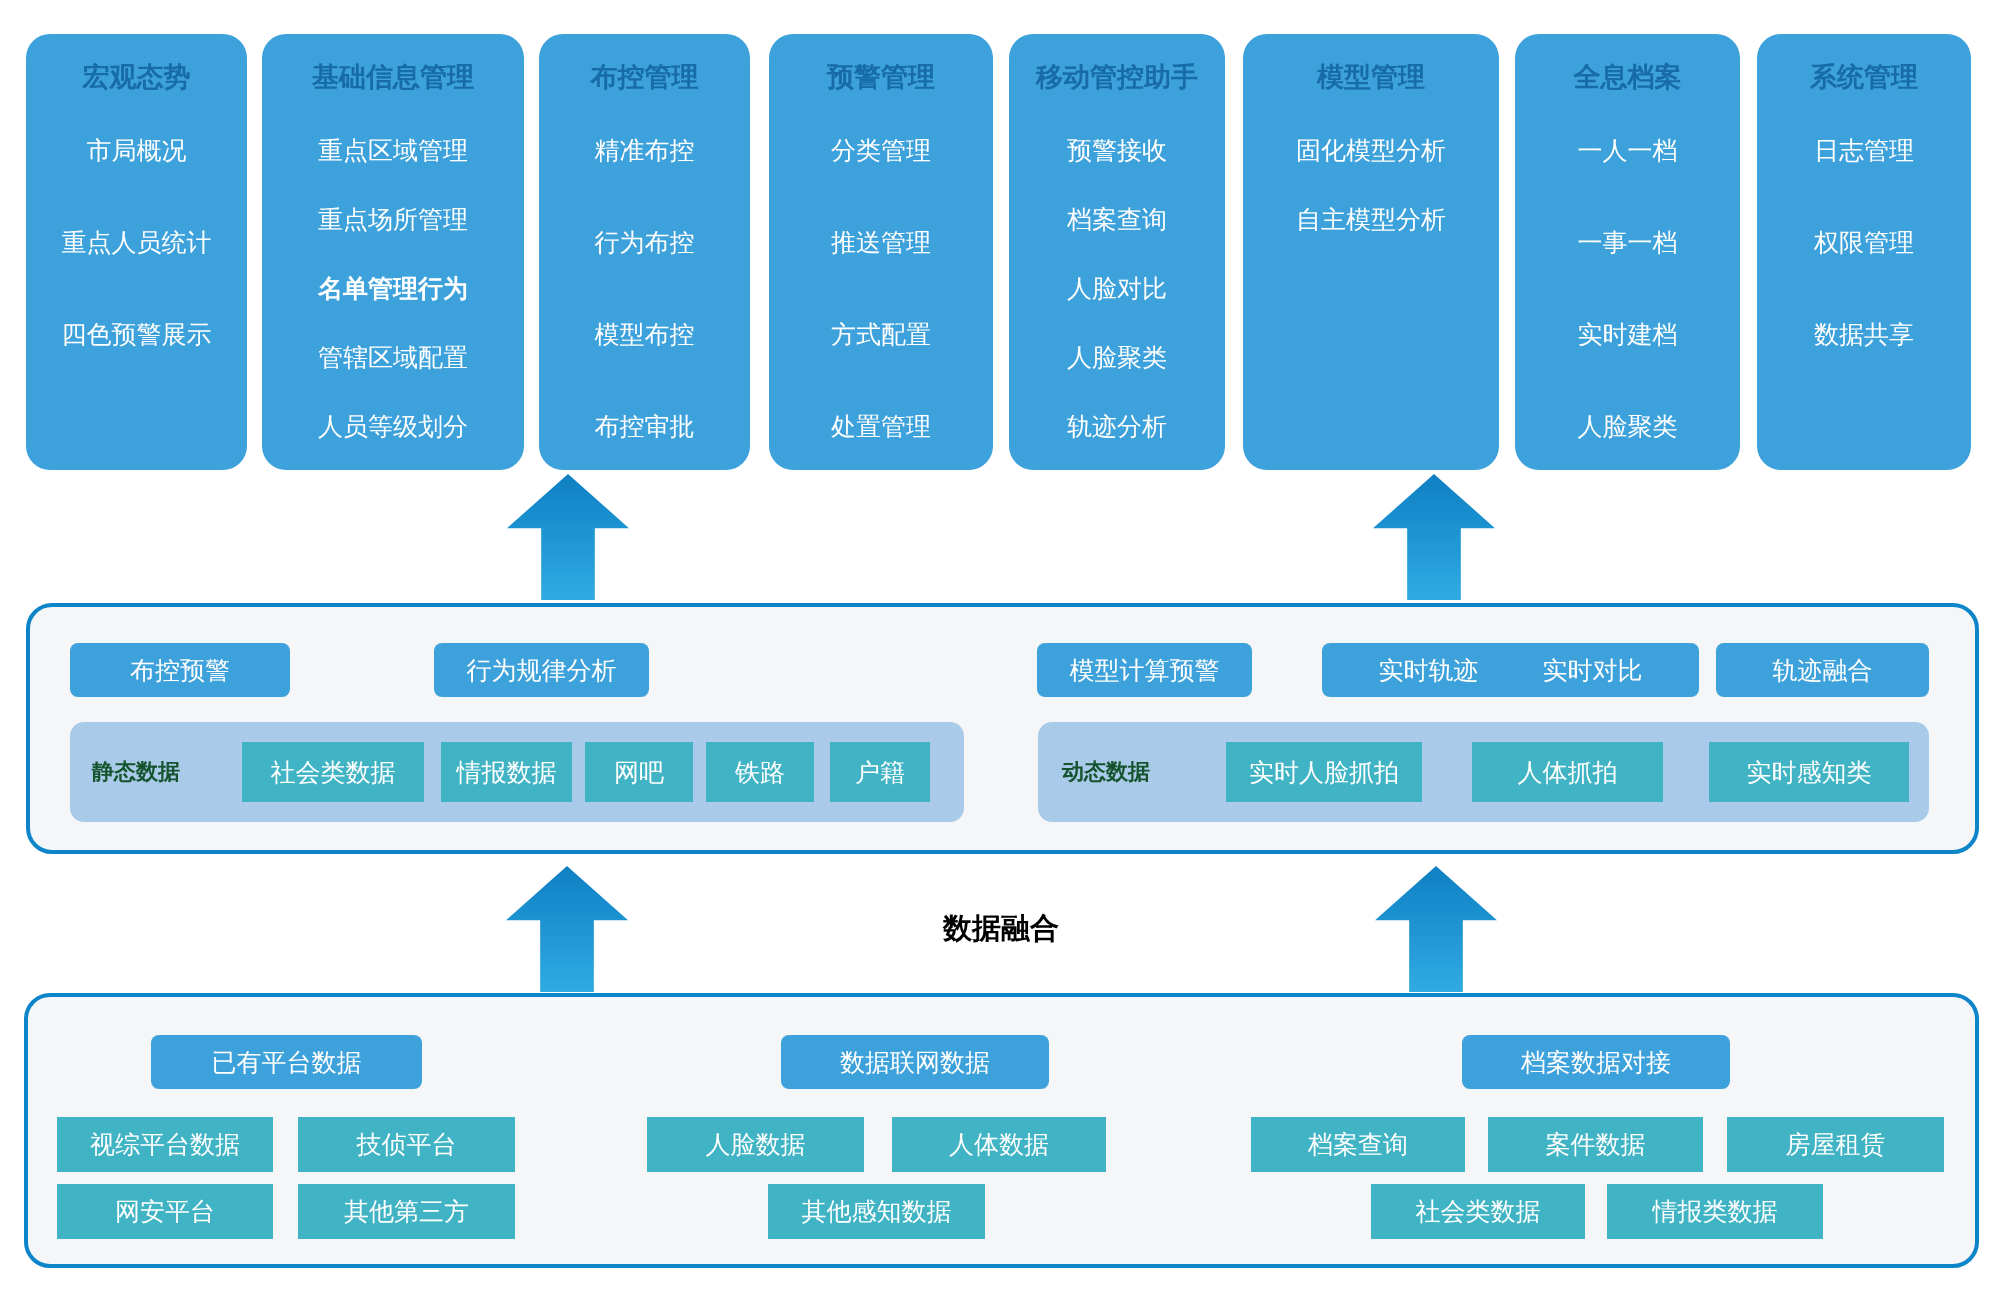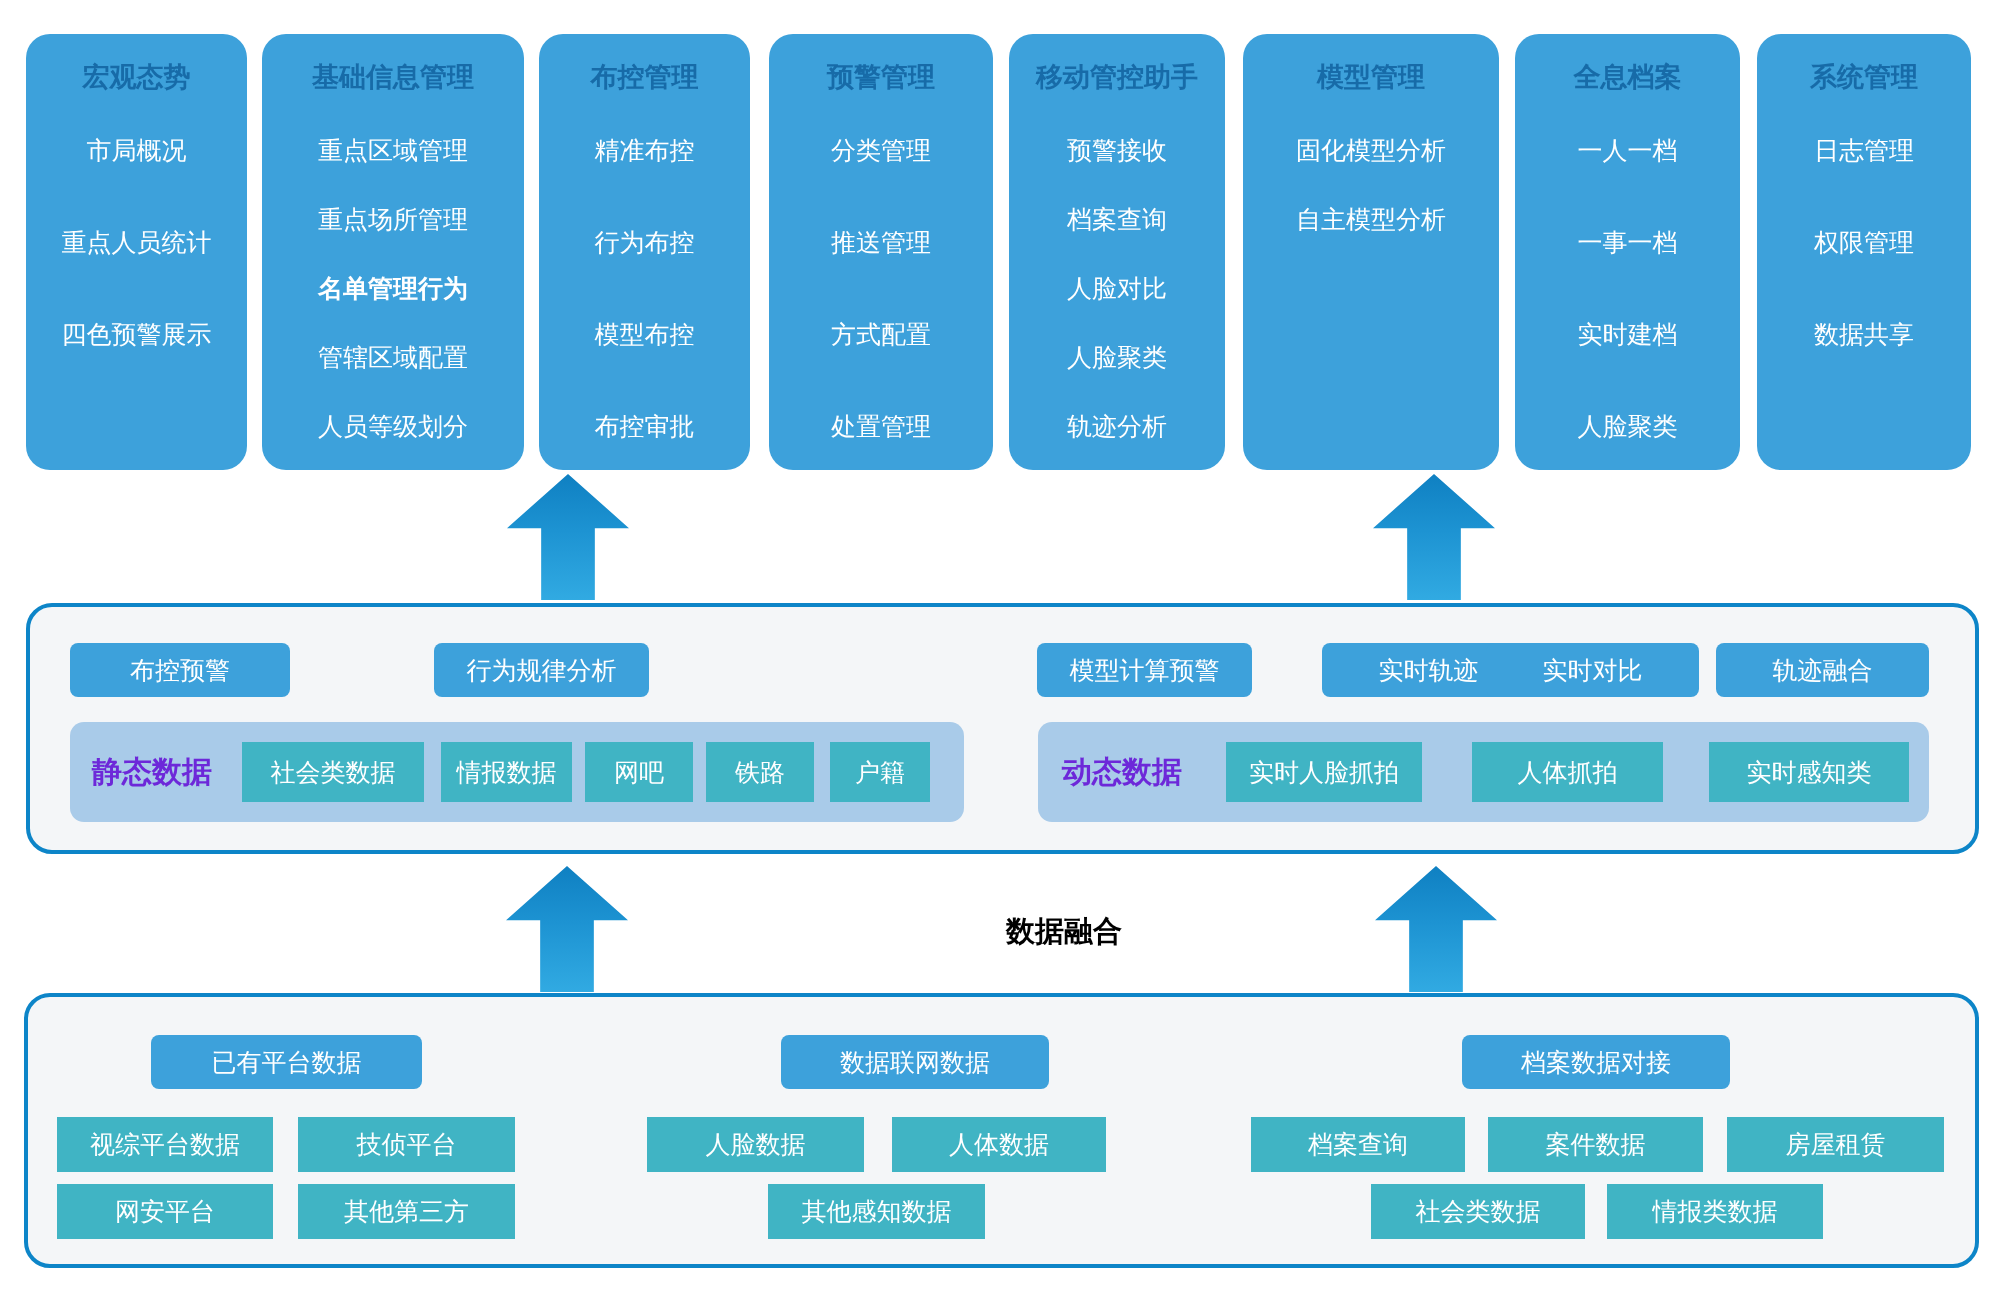--- a/index.html
+++ b/index.html
@@ -30,41 +30,41 @@
   .blue-btn{
     position:absolute;background:#3da1db;border-radius:8px;color:#ffffff;
     text-align:center;font-size:25px;
     display:flex;align-items:center;justify-content:center;
   }
   .strip{
     position:absolute;background:#a9cbe9;border-radius:14px;
   }
   .strip-label{
     position:absolute;top:0;bottom:0;display:flex;align-items:center;
-    font-size:30px;font-weight:bold;color:#6d28d9;
+    font-size:22px;font-weight:bold;color:#14532d;
   }
   .teal-btn{
     position:absolute;background:#40b4c4;border-radius:0;color:#ffffff;
     text-align:center;font-size:25px;
     display:flex;align-items:center;justify-content:center;
   }
   .fusion-label{
     position:absolute;text-align:center;font-size:29px;font-weight:bold;color:#000000;
   }
 </style>
 </head>
 <body>
 
 <div id="canvas">
 
   <div class="layer-box" style="left:26px;top:603px;width:1953px;height:251px;"></div>
 
   <div class="layer-box" style="left:24px;top:993px;width:1955px;height:275px;"></div>
 
-  <div class="fusion-label" style="left:944px;top:913px;width:240px;height:36px;line-height:36px;">数据融合</div>
+  <div class="fusion-label" style="left:881px;top:913px;width:240px;height:36px;line-height:36px;font-family:Liberation Mono, monospace;">数据融合</div>
 <div class="module-card" style="left: 26px; top: 34px; width: 221px; height: 436px;">
       <div class="module-title">宏观态势</div>
       <div class="module-item" style="top: 98px;">市局概况</div>
       <div class="module-item" style="top: 190px;">重点人员统计</div>
       <div class="module-item" style="top: 282px;">四色预警展示</div>
     </div>
     <div class="module-card" style="left: 262px; top: 34px; width: 262px; height: 436px;">
       <div class="module-title">基础信息管理</div>
       <div class="module-item" style="top: 98px;">重点区域管理</div>
       <div class="module-item" style="top: 167px;">重点场所管理</div>

